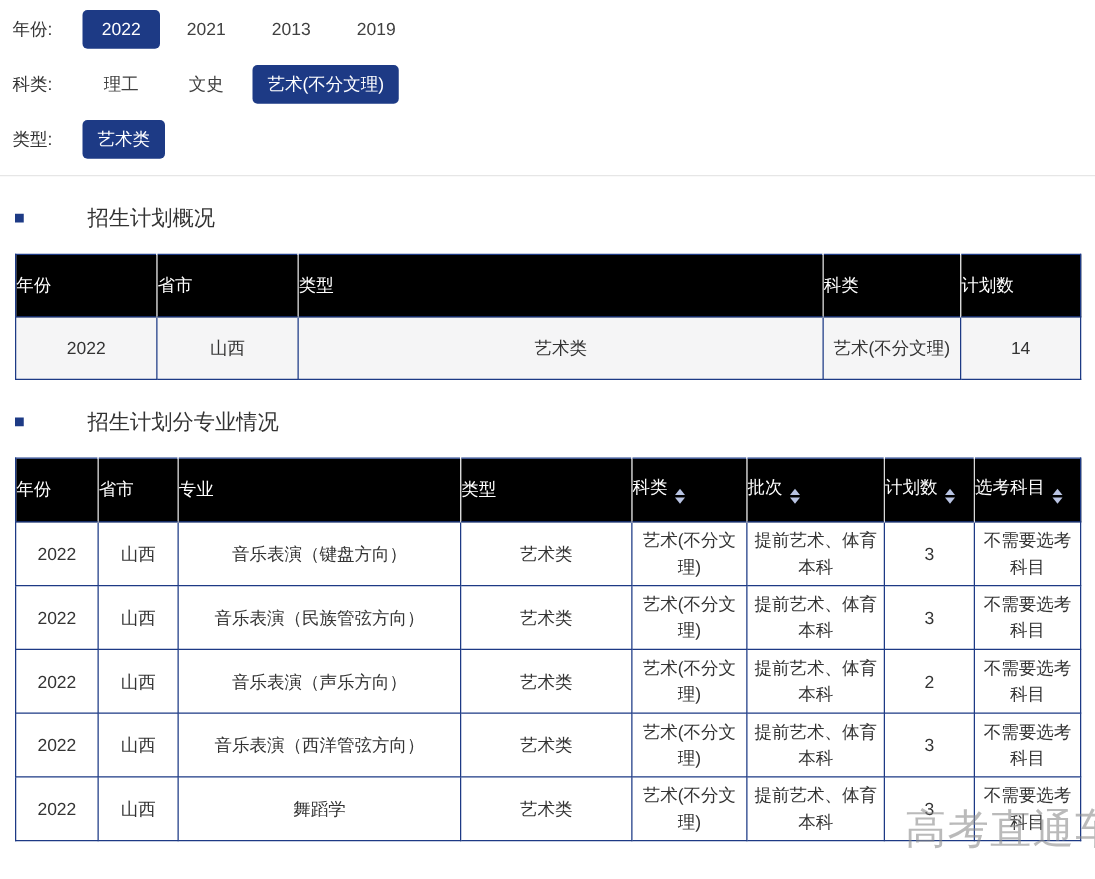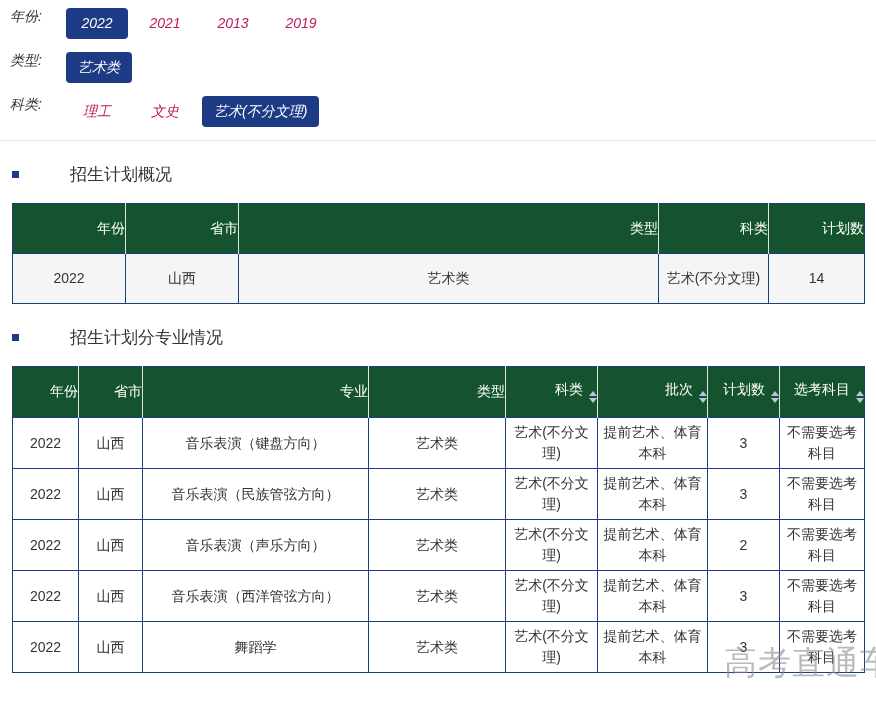--- a/index.html
+++ b/index.html
@@ -2,39 +2,39 @@
 <html><head>
 <meta charset="utf-8">
 <style>
   * { margin:0; padding:0; box-sizing:border-box; }
   html,body { background:#fff; }
   body { font-family:"Liberation Sans","DejaVu Sans",sans-serif; }
   .page { position:relative; width:876px; height:703px; background:#fff; overflow:hidden; }
 
   
   .filters { padding:8px 0 0 10px; }
-  .filter-row { display:flex; align-items:flex-start; margin-bottom:13px;font-style:italic; }
+  .filter-row { display:flex; align-items:center; margin-bottom:13px; }
   .flabel { font-size:14px; color:#333; width:56px; flex:0 0 56px; }
   .opts { display:flex; align-items:center; }
   .opt { min-width:62px; height:31px; line-height:31px; padding:0 12px; margin-right:6px;
-         text-align:center; font-size:14px; color:#be185d; cursor:pointer; border-radius:4px; }
+         text-align:center; font-size:14px; color:#404040; cursor:pointer; border-radius:4px; }
   .opt.selected { background:#1d3a85; color:#fff; }
 
   .divider { width:876px; height:1px; background:#e6e6e6; margin-top:9px; }
 
   
   .sec-title { display:flex; align-items:center; margin:22px 0 17px 12px;
                font-size:17px; color:#333;gap:42px; }
   .bullet { width:7px; height:7px; background:#1d3a85; margin-right:9px; flex:0 0 7px; }
 
   
   table { border-collapse:collapse; table-layout:fixed; margin-left:12px; width:852px;
           border:1px solid #1d3a85; }
-  th { background:#14532d; color:#fff; font-size:14px; font-weight:500; height:50px;
-       text-align:right; border-right:1px solid rgba(255,255,255,.85); }
+  th { background:#000000; color:#fff; font-size:14px; font-weight:500; height:50px;
+       text-align:left; border-right:1px solid rgba(255,255,255,.85); }
   th:last-child { border-right:none; }
   td { border:1px solid #1d3a85; font-size:14px; color:#333; height:50px;
        text-align:center; padding:2px 3px; line-height:1.5; }
   #overview-table td { background:#f5f5f6; }
   #majors-table td { background:#fff; }
   #majors-table td, #majors-table th { height:51px; }
 
   
   .sort { display:inline-flex; flex-direction:column; margin-left:6px; vertical-align:-2px; }
   .sort i { display:block; width:0; height:0; border-left:4px solid transparent;
@@ -55,31 +55,31 @@
     <div class="filter-row">
       <span class="flabel">年份:</span>
       <span class="opts">
           <span class="opt selected">2022</span>
           <span class="opt">2021</span>
           <span class="opt">2013</span>
           <span class="opt">2019</span>
         </span>
     </div>
     <div class="filter-row">
-      <span class="flabel">类型:</span>
-      <span class="opts">
-          <span class="opt selected">艺术类</span>
-        </span>
-    </div>
-    <div class="filter-row">
       <span class="flabel">科类:</span>
       <span class="opts">
           <span class="opt">理工</span>
           <span class="opt">文史</span>
           <span class="opt selected">艺术(不分文理)</span>
+        </span>
+    </div>
+    <div class="filter-row">
+      <span class="flabel">类型:</span>
+      <span class="opts">
+          <span class="opt selected">艺术类</span>
         </span>
     </div>
   </div>
 
   <div class="divider"></div>
 
   <div class="sec-title">
     <span class="bullet"></span>
     <span>招生计划概况</span>
   </div>

